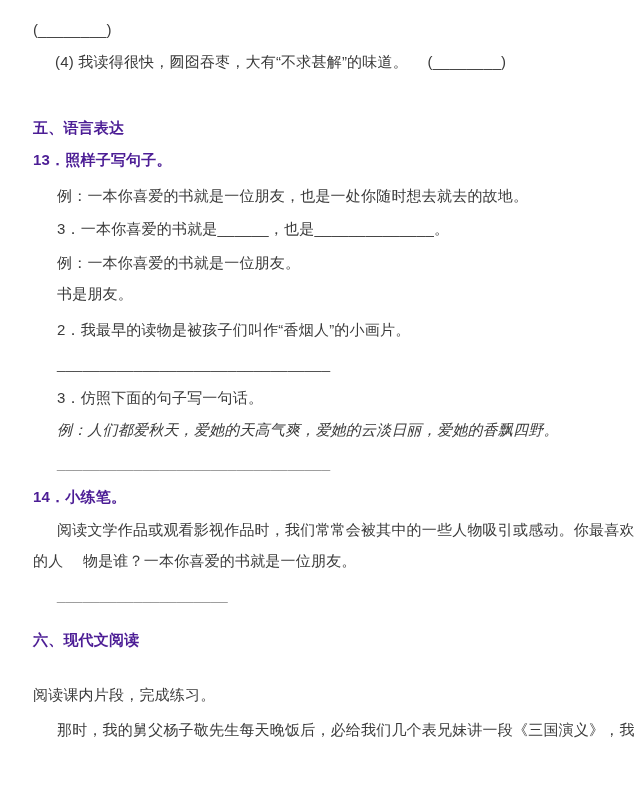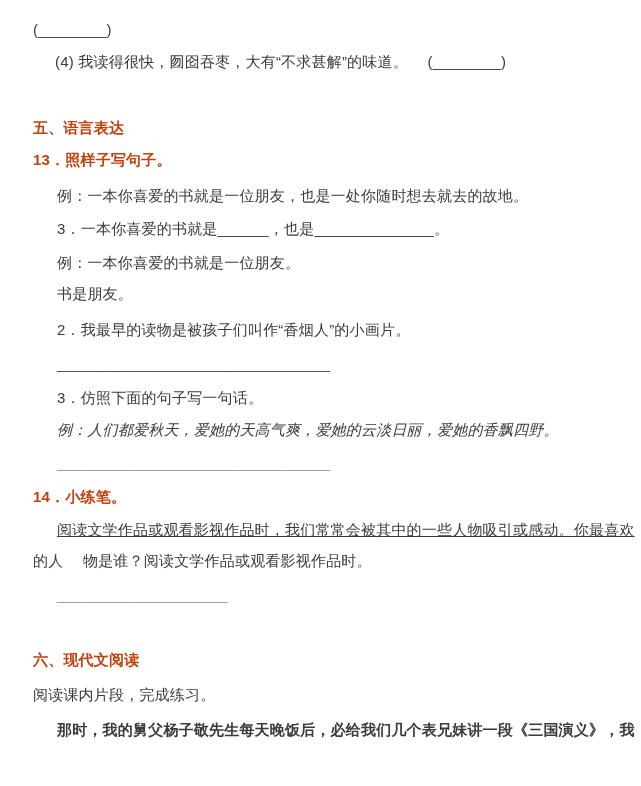--- a/index.html
+++ b/index.html
@@ -18,21 +18,21 @@
     color: #3a3a3a;
     overflow: hidden;
   }
   .line {
     position: absolute;
     white-space: pre;
     letter-spacing: 0.2px;
   }
   .bold {
     font-weight: bold;
-    color: #c2410c;
+    color: #4c1d95;
   }
   .blank-dark {
     color: #4a4a4a;
   }
   .blank-gray {
     color: #999999;
   }
 </style>
 </head>
 <body>
@@ -60,26 +60,26 @@
   <div class="line blank-dark" style="top:356px; left:57px;">________________________________</div>
 
   <div class="line" style="top:390px; left:57px;">3．仿照下面的句子写一句话。</div>
 
   <div class="line" style="top:422px; left:57px;font-style:italic;">例：人们都爱秋天，爱她的天高气爽，爱她的云淡日丽，爱她的香飘四野。</div>
 
   <div class="line blank-gray" style="top:455px; left:57px;">________________________________</div>
 
   <div class="line bold" style="top:489px; left:33px;">14．小练笔。</div>
 
-  <div class="line" style="top:522px; left:57px;text-decoration:underline;">阅读文学作品或观看影视作品时，我们常常会被其中的一些人物吸引或感动。你最喜欢</div>
+  <div class="line" style="top:522px; left:57px;">阅读文学作品或观看影视作品时，我们常常会被其中的一些人物吸引或感动。你最喜欢</div>
 
-  <div class="line" style="top:553px; left:33px;">的人　 物是谁？阅读文学作品或观看影视作品时。</div>
+  <div class="line" style="top:553px; left:33px;">的人　 物是谁？一本你喜爱的书就是一位朋友。</div>
 
   <div class="line blank-gray" style="top:587px; left:57px;">____________________</div>
 
-  <div class="line bold" style="top:652px; left:33px;">六、现代文阅读</div>
+  <div class="line bold" style="top:632px; left:33px;">六、现代文阅读</div>
 
   <div class="line" style="top:687px; left:33px;">阅读课内片段，完成练习。</div>
 
-  <div class="line" style="top:722px; left:57px;font-weight:bold;">那时，我的舅父杨子敬先生每天晚饭后，必给我们几个表兄妹讲一段《三国演义》，我</div>
+  <div class="line" style="top:722px; left:57px;">那时，我的舅父杨子敬先生每天晚饭后，必给我们几个表兄妹讲一段《三国演义》，我</div>
 
 
 </div>
 
 </body></html>

